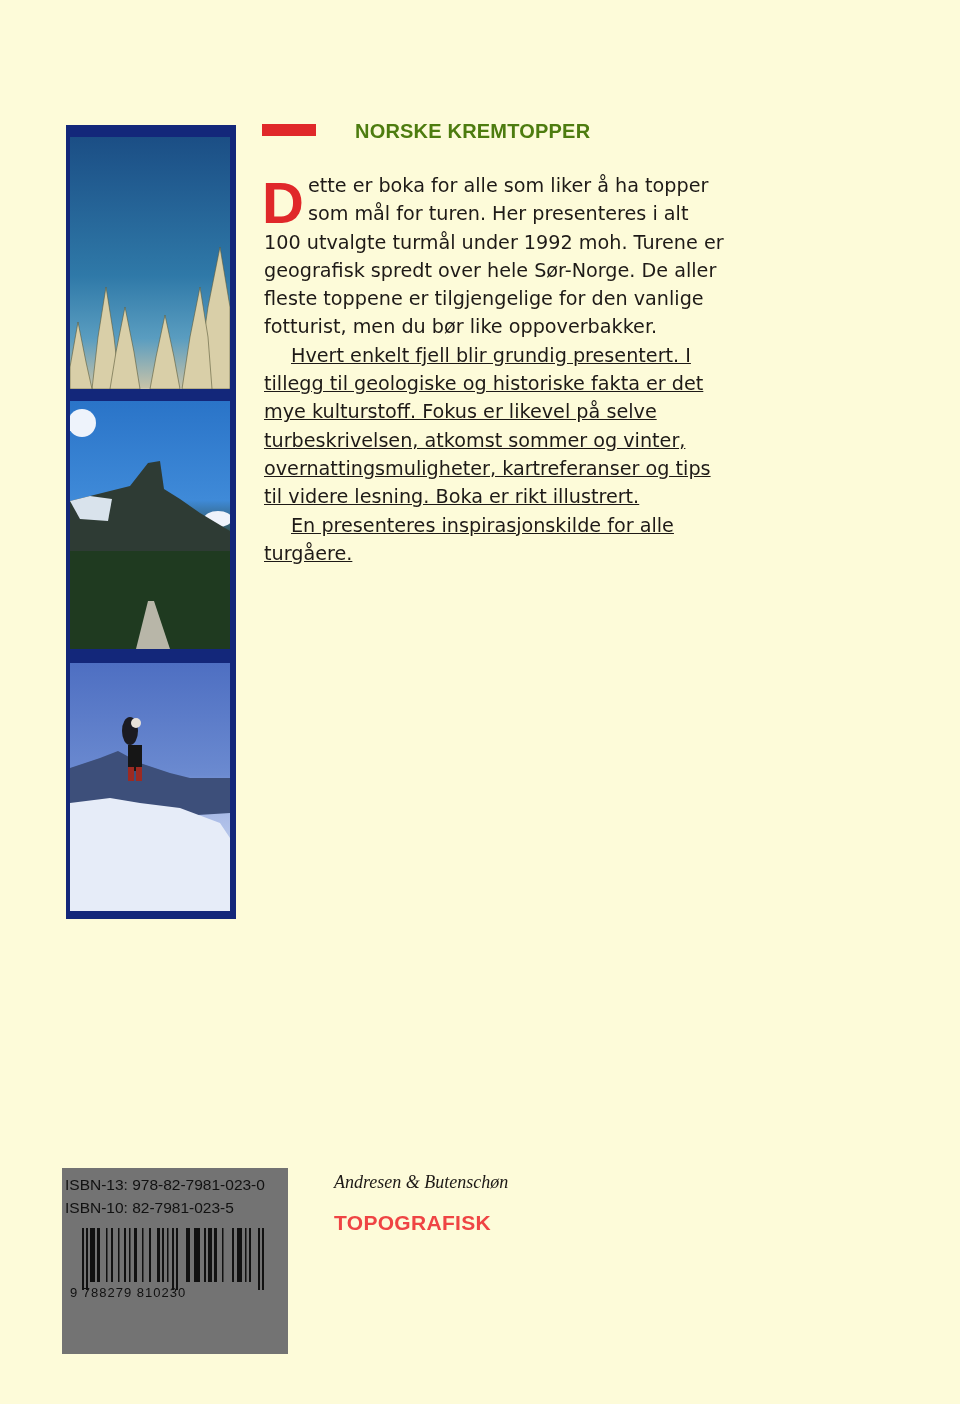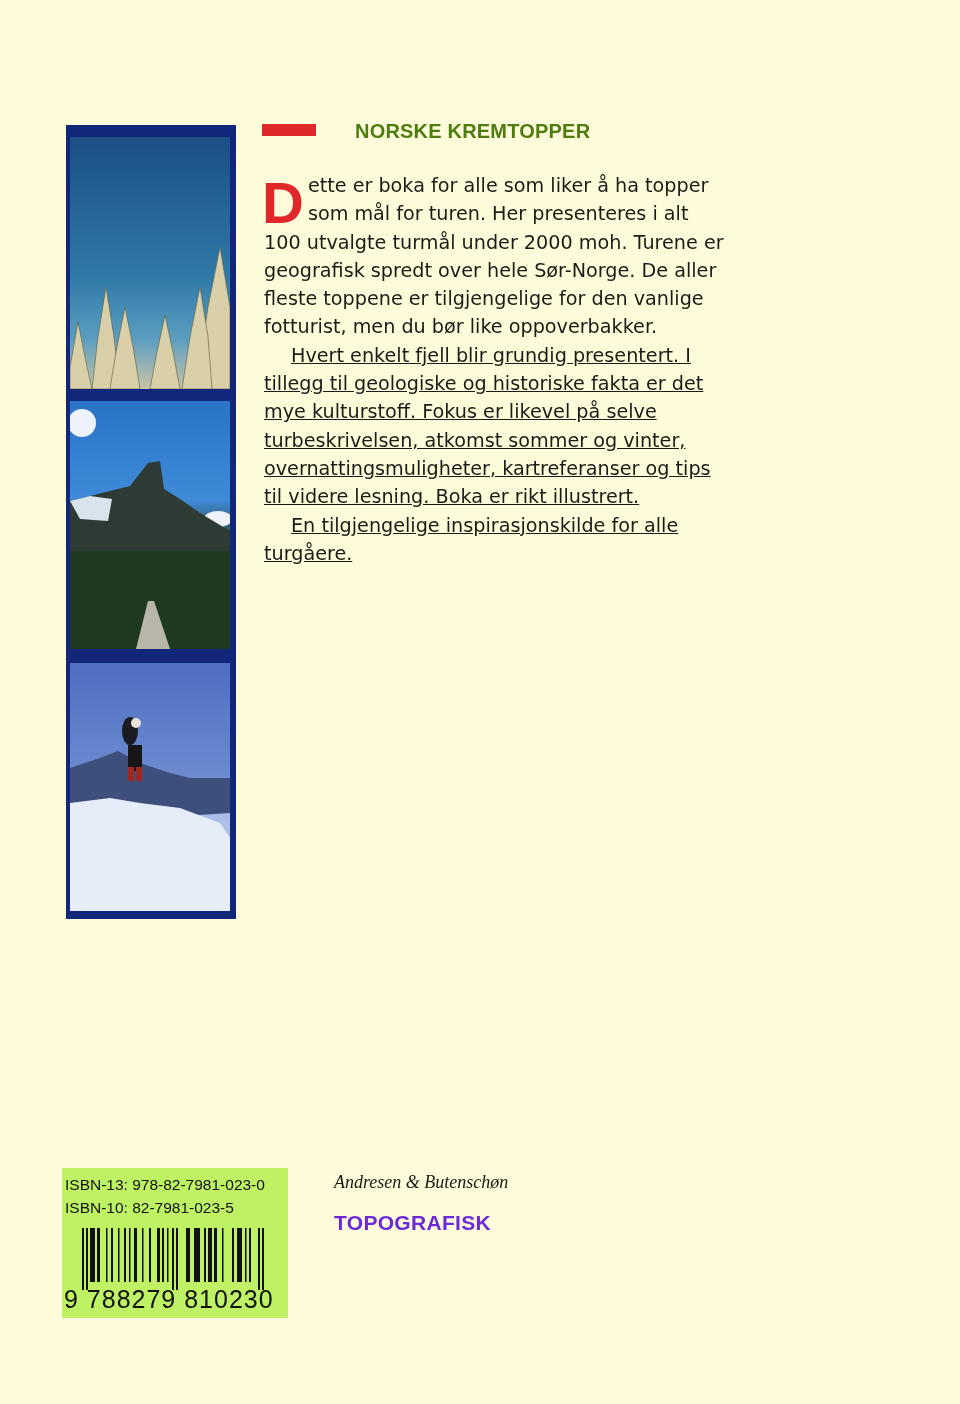--- a/index.html
+++ b/index.html
@@ -46,52 +46,52 @@
       float: left;
       font-family: "Liberation Sans", sans-serif;
       font-weight: bold;
       font-size: 58px; line-height: 50px;
       color: #e0282a;
       margin: 6px 4px 0 -2px;
     }
 
     .barcode-box {
       position: absolute; left: 62px; top: 1168px;
-      width: 226px; height: 150px;
-      background: #bef264;
+      width: 226px; height: 186px;
+      background: #737373;
     }
     .isbn-line {
       position: absolute; left: 3px;
       font-family: "Liberation Sans", sans-serif;
       font-size: 15.5px; color: #111;
     }
     .isbn-line.l1 { top: 8px; }
     .isbn-line.l2 { top: 31px; }
     .barcode {
       position: absolute; left: 20px; top: 60px;
       width: 185px; height: 62px;
     }
     .barcode-digits {
-      position: absolute; left: 2px; top: 117px;
+      position: absolute; left: 8px; top: 117px;
       width: 200px;
       font-family: "Liberation Sans", sans-serif;
-      font-size: 25px; color: #111;
+      font-size: 13px; color: #111;
       letter-spacing: 1px;
       white-space: pre;
     }
 
     .publisher {
       position: absolute; left: 334px; top: 1172px;
       font-family: "Liberation Serif", serif;
       font-style: italic; font-size: 18px; color: #1e1a17;
     }
     .imprint {
       position: absolute; left: 334px; top: 1211px;
       font-family: "Liberation Sans", sans-serif;
-      font-weight: bold; font-size: 21px; color: #6d28d9;
+      font-weight: bold; font-size: 21px; color: #ef4444;
       letter-spacing: 0.3px;
     }
   </style>
 </head>
 <body>
 
 <div class="photo-strip">
   <div class="photo p1">
     <svg viewBox="0 0 160 252" preserveAspectRatio="none">
       <g fill="#d9cfa8" stroke="#5a5a3a" stroke-width="0.6">
@@ -124,23 +124,23 @@
       <rect x="66" y="104" width="6" height="14" fill="#9c2a22"></rect>
       <circle cx="66" cy="60" r="5" fill="#e8e2da"></circle>
     </svg>
   </div>
 </div>
 
 <div class="series-bar"></div>
 <div class="series-title">NORSKE KREMTOPPER</div>
 
 <div class="body-text">
-  <p><span class="dropcap">D</span><span>ette er boka for alle som liker å ha topper som mål for turen. Her presenteres i alt 100 utvalgte turmål under 2000 moh. Turene er geografisk spredt over hele Sør-Norge. De aller fleste toppene er tilgjengelige for den vanlige fotturist, men du bør like oppoverbakker.</span></p>
+  <p><span class="dropcap">D</span><span>ette er boka for alle som liker å ha topper som mål for turen. Her presenteres i alt 100 utvalgte turmål under 1992 moh. Turene er geografisk spredt over hele Sør-Norge. De aller fleste toppene er tilgjengelige for den vanlige fotturist, men du bør like oppoverbakker.</span></p>
   <p class="indent">Hvert enkelt fjell blir grundig presentert. I tillegg til geologiske og historiske fakta er det mye kulturstoff. Fokus er likevel på selve turbeskrivelsen, atkomst sommer og vinter, overnattingsmuligheter, kartreferanser og tips til videre lesning. Boka er rikt illustrert.</p>
-  <p class="indent">En tilgjengelige inspirasjonskilde for alle turgåere.</p>
+  <p class="indent">En presenteres inspirasjonskilde for alle turgåere.</p>
 </div>
 
 <div class="barcode-box">
   <div class="isbn-line l1">ISBN-13: 978-82-7981-023-0</div>
   <div class="isbn-line l2">ISBN-10: 82-7981-023-5</div>
   <svg class="barcode" viewBox="0 0 185 62" preserveAspectRatio="none">
     <g fill="#111">
       <rect x="0" y="0" width="2" height="62"></rect>
         <rect x="4" y="0" width="2" height="62"></rect>
       <rect x="8" y="0" width="5" height="54"></rect>

